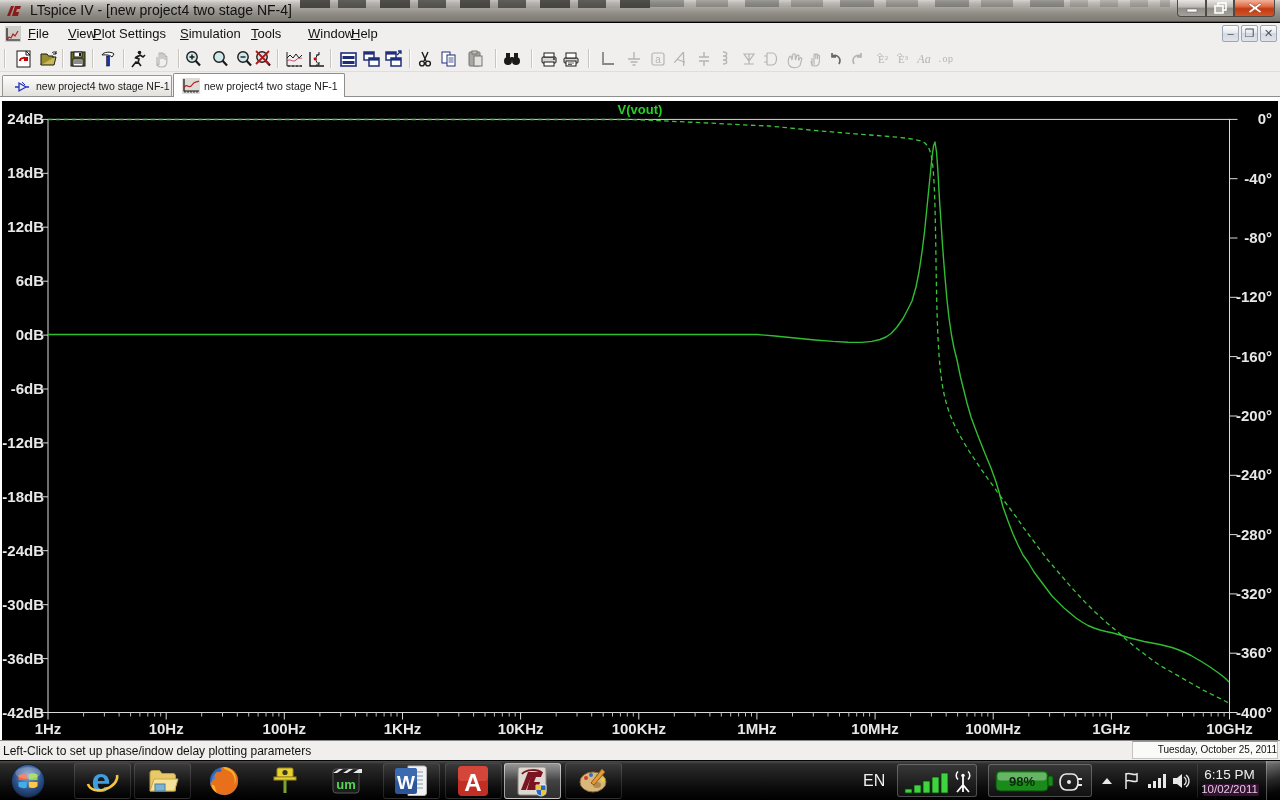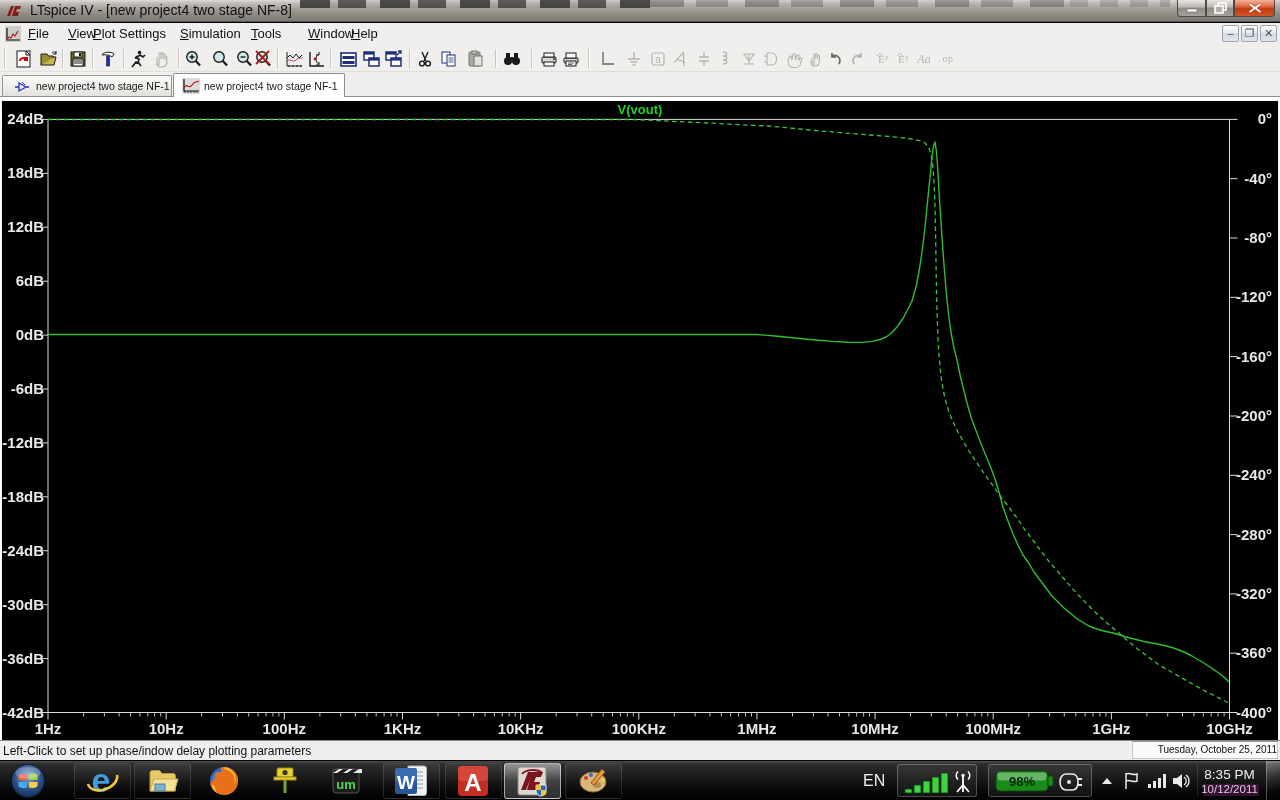--- a/index.html
+++ b/index.html
@@ -48,21 +48,21 @@
 .traytxt{position:absolute;color:#eee;font-size:16px}
 </style>
 </head>
 <body>
 <div id="page">
   <div id="titlebar">
     <svg class="ticon" viewBox="0 0 17 16">
         <path d="M1 13 L5 3 L8 3 L4 13 Z" fill="#8b1a1a"></path>
         <path d="M9 3 L15 3 L14 6 L11 6 L10 9 L13 9 L12 13 L6 13 L9 3 Z" fill="#8b1a1a"></path>
       </svg>
-    <div class="ttext">LTspice IV - [new project4 two stage NF-8]</div>
+    <div class="ttext">LTspice IV - [new project4 two stage NF-4]</div>
     <div id="winbtns">
       <div class="wbtn min">
           <svg width="12" height="9" viewBox="0 0 12 9">
             <rect x="1" y="5" width="10" height="3" fill="#fff" stroke="#666" stroke-width="0.6"></rect>
           </svg>
         </div>
       <div class="wbtn max">
           <svg width="13" height="12" viewBox="0 0 13 12">
             <rect x="4" y="1" width="8" height="7" fill="none" stroke="#fff" stroke-width="1.6"></rect>
             <rect x="1" y="4" width="8" height="7" fill="#b5b2ac" stroke="#fff" stroke-width="1.6"></rect>
@@ -573,18 +573,18 @@
         <rect x="1" y="12" width="3" height="4" fill="#e8e8e8"></rect>
         <rect x="6" y="9" width="3" height="7" fill="#e8e8e8"></rect>
         <rect x="11" y="6" width="3" height="10" fill="#e8e8e8"></rect>
         <rect x="16" y="2" width="3" height="14" fill="#e8e8e8"></rect>
       </svg>
 <svg class="abs" style="left:1171px;top:11px" width="20" height="18" viewBox="0 0 20 18">
         <path d="M2 6 h4 l5-4 v14 l-5-4 H2 Z" fill="#e8e8e8"></path>
         <path d="M13 5 c3 2 3 6 0 8 M15 3 c4 3 4 9 0 12" stroke="#e8e8e8" stroke-width="1.3" fill="none"></path>
       </svg>
 <div style="position:absolute;left:1197px;top:3px;width:1px;height:34px;background:rgba(255,255,255,0.10)"></div>
-<div class="traytxt" style="left:1199px;top:6px;width:61px;text-align:center;font-size:13.5px">8:35 PM</div>
+<div class="traytxt" style="left:1199px;top:6px;width:61px;text-align:center;font-size:13.5px">6:15 PM</div>
 <div style="position:absolute;left:1203px;top:23px;width:56px;height:12px;background:rgba(74,20,68,0.75);border-radius:2px"></div>
-<div class="traytxt" style="left:1199px;top:22px;width:61px;text-align:center;font-size:11.5px;color:#ddd0dc">10/12/2011</div>
+<div class="traytxt" style="left:1199px;top:22px;width:61px;text-align:center;font-size:11.5px;color:#ddd0dc">10/02/2011</div>
 <div style="position:absolute;left:1266px;top:0;width:14px;height:40px;border-left:1px solid rgba(255,255,255,0.30);background:linear-gradient(160deg,rgba(255,255,255,0.35),rgba(255,255,255,0.08) 45%,rgba(0,0,0,0) 75%)"></div>
 </div>
 </div>
 
 </body></html>

